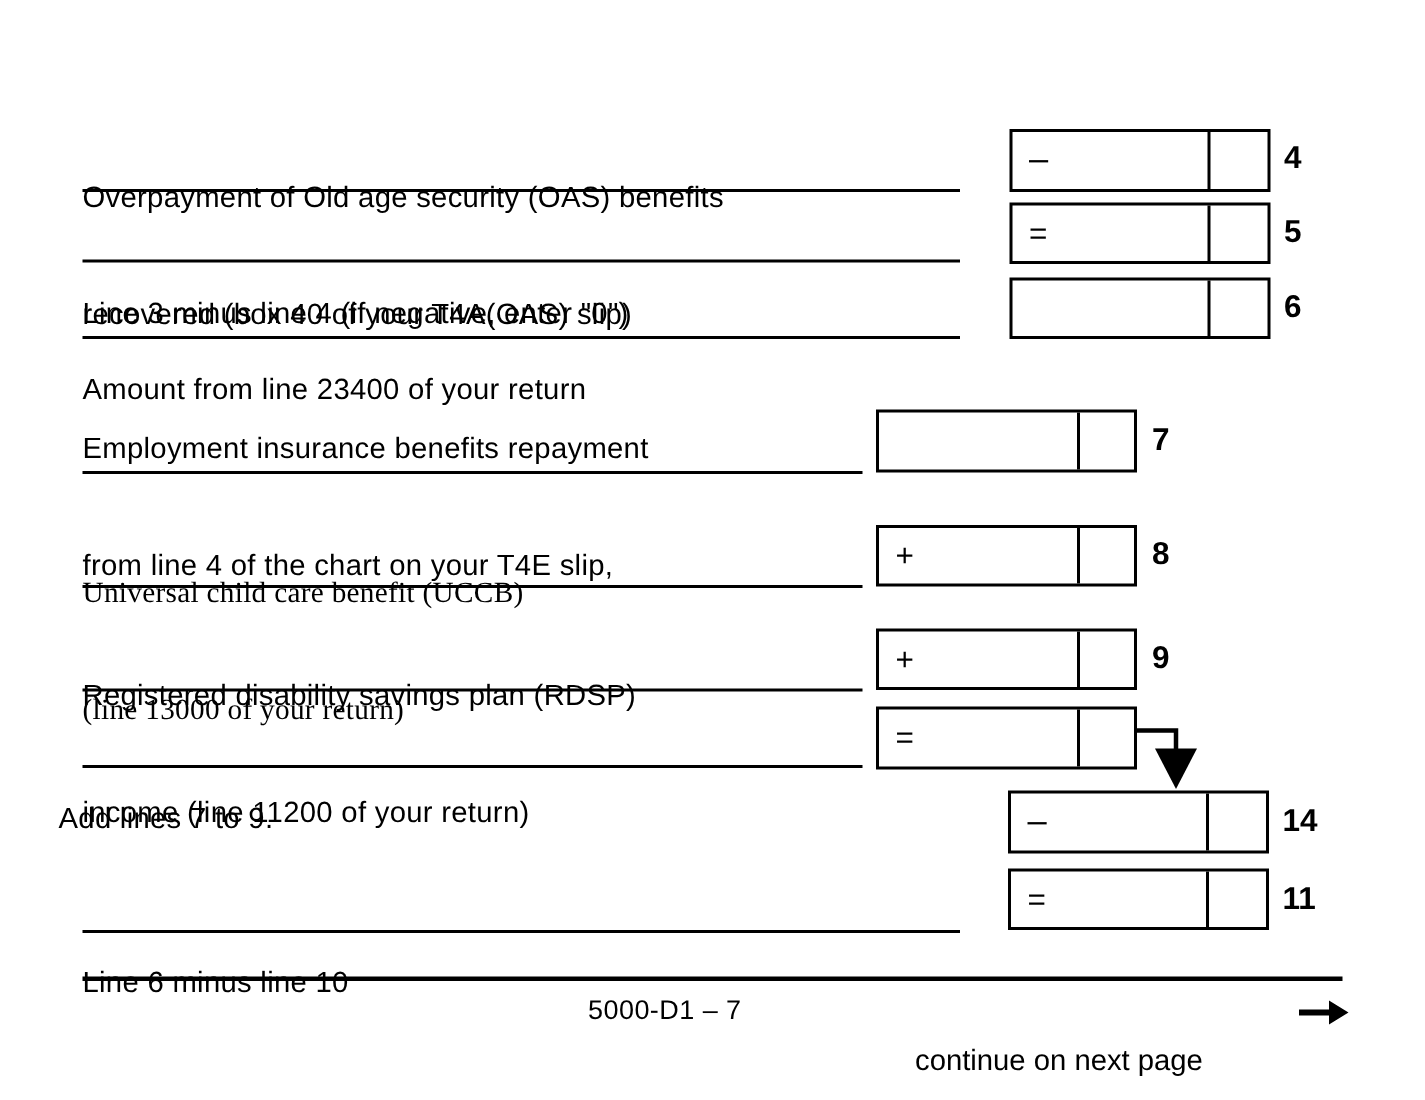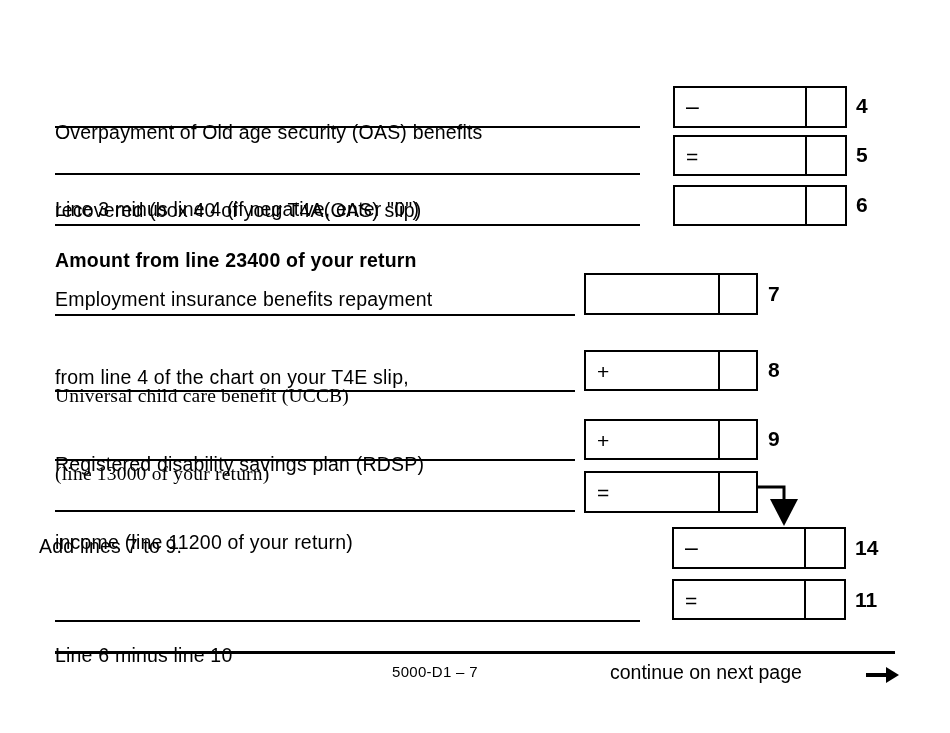--- a/index.html
+++ b/index.html
@@ -82,21 +82,21 @@
   .connector { position: absolute; }
 
   
   .footer-rule {
     position: absolute;
     height: 0;
     border-top: 3px solid #000;
   }
   .footer-code {
     position: absolute;
-    font-size: 15px;
+    font-size: 18px;
     letter-spacing: 0.3px;
     white-space: pre;
   }
   .footer-continue {
     position: absolute;
     font-size: 19.5px;
     white-space: pre;
   }
   .footer-arrow { position: absolute; }
 </style>
@@ -121,21 +121,21 @@
     <span class="ln">Line 3 minus line 4 (if negative, enter "0")</span>
   </div>
   <div class="rule" style="left:55px; top:173px; width:585px;"></div>
 
   <div class="amt-box" style="left:673px; top:135px; width:174px; height:41px;">
     <span class="op">=</span>
     <span class="divider" style="left:130px;"></span>
   </div>
   <div class="line-no" style="left:856px; top:144px;">5</div>
 
-  <div class="label" style="left:55px; top:195px;font-weight:bold;">
+  <div class="label" style="left:55px; top:195px;">
     <span class="ln">Amount from line 23400 of your return</span>
   </div>
   <div class="rule" style="left:55px; top:224px; width:585px;"></div>
 
   <div class="amt-box" style="left:673px; top:185px; width:174px; height:41px;">
     <span class="op"></span>
     <span class="divider" style="left:130px;"></span>
   </div>
   <div class="line-no" style="left:856px; top:194px;">6</div>
 
@@ -204,19 +204,19 @@
   <div class="amt-box" style="left:672px; top:579px; width:174px; height:41px;">
     <span class="op">=</span>
     <span class="divider" style="left:130px;"></span>
   </div>
   <div class="line-no" style="left:855px; top:589px;">11</div>
 
   <div class="footer-rule" style="left:55px; top:651px; width:840px;"></div>
 
   <div class="footer-code" style="left:392px; top:663px;">5000-D1 – 7</div>
 
-  <div class="footer-continue" style="left:610px; top:661px;">continue on next page</div>
+  <div class="footer-continue" style="left:610px; top:696px;">continue on next page</div>
 
   <svg class="footer-arrow" style="left:866px; top:663px;" width="34" height="24" viewBox="0 0 34 24">
     <path d="M 0 10 L 20 10 L 20 4 L 33 12 L 20 20 L 20 14 L 0 14 Z" fill="#000"></path>
   </svg>
 
 </div>
 
 </body></html>

